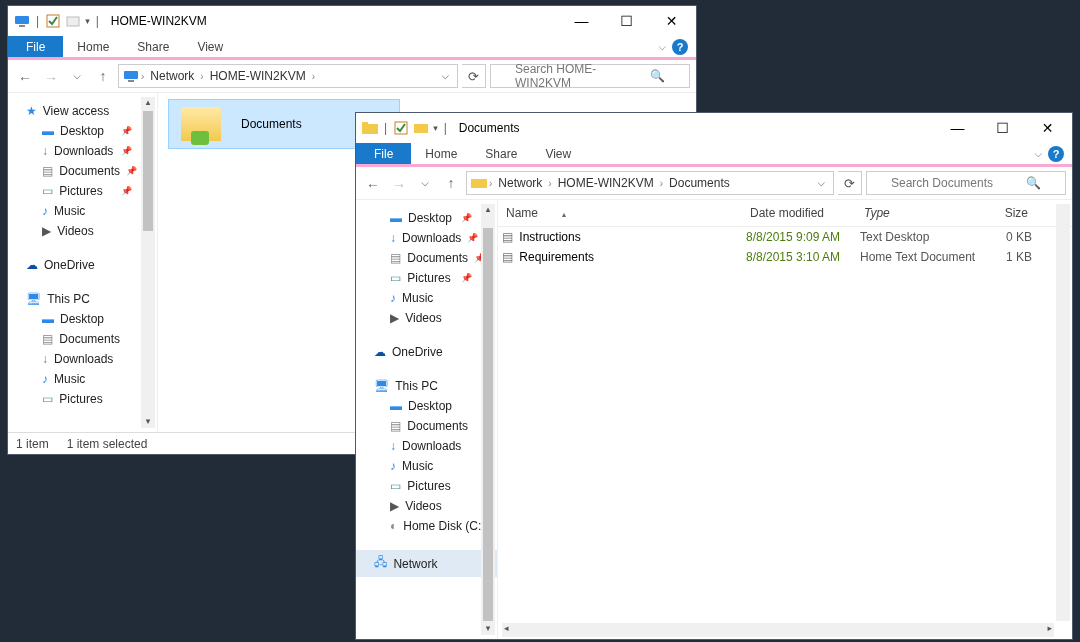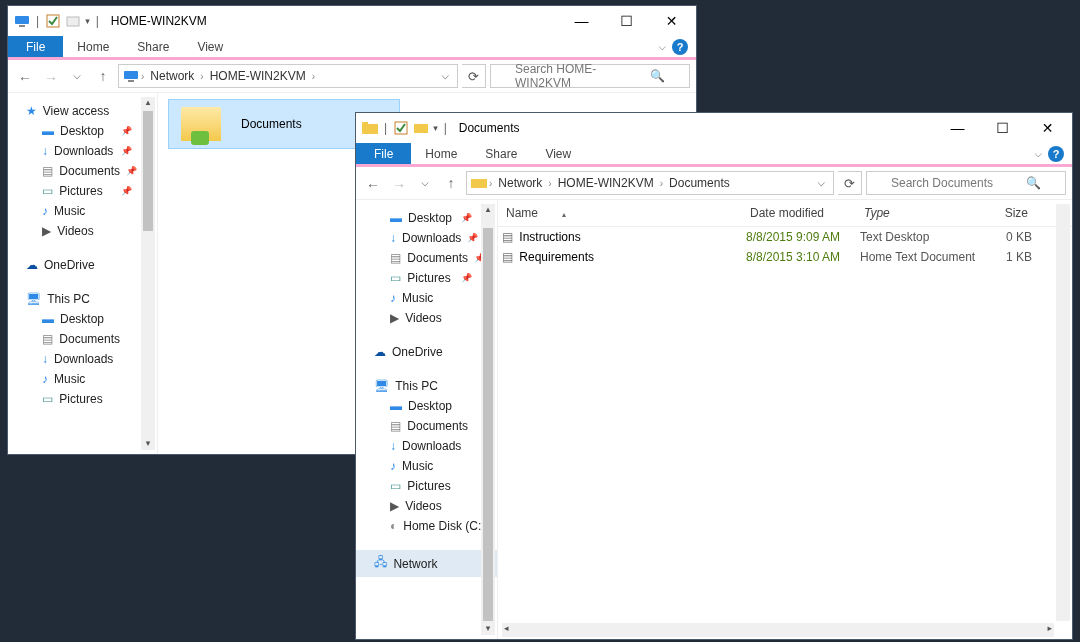--- a/index.html
+++ b/index.html
@@ -215,20 +215,24 @@
         </div>
     </div>
     <div class="content">
       <div class="tile">
         <div class="folder-ico shared"></div>
         <span>Documents</span>
       </div>
     </div>
   </div>
 
+  <div class="status">
+    <span>1 item</span>
+    <span>1 item selected</span>
+  </div>
 </div>
 
 <div class="win win2">
   <div class="titlebar">
     <div class="tb-left">
       <span class="tb-icon">
           <svg width="16" height="14">
             <rect x="0" y="3" width="16" height="10" fill="#f3c94c"></rect>
             <rect x="0" y="1" width="6" height="4" fill="#f3c94c"></rect>
           </svg>

